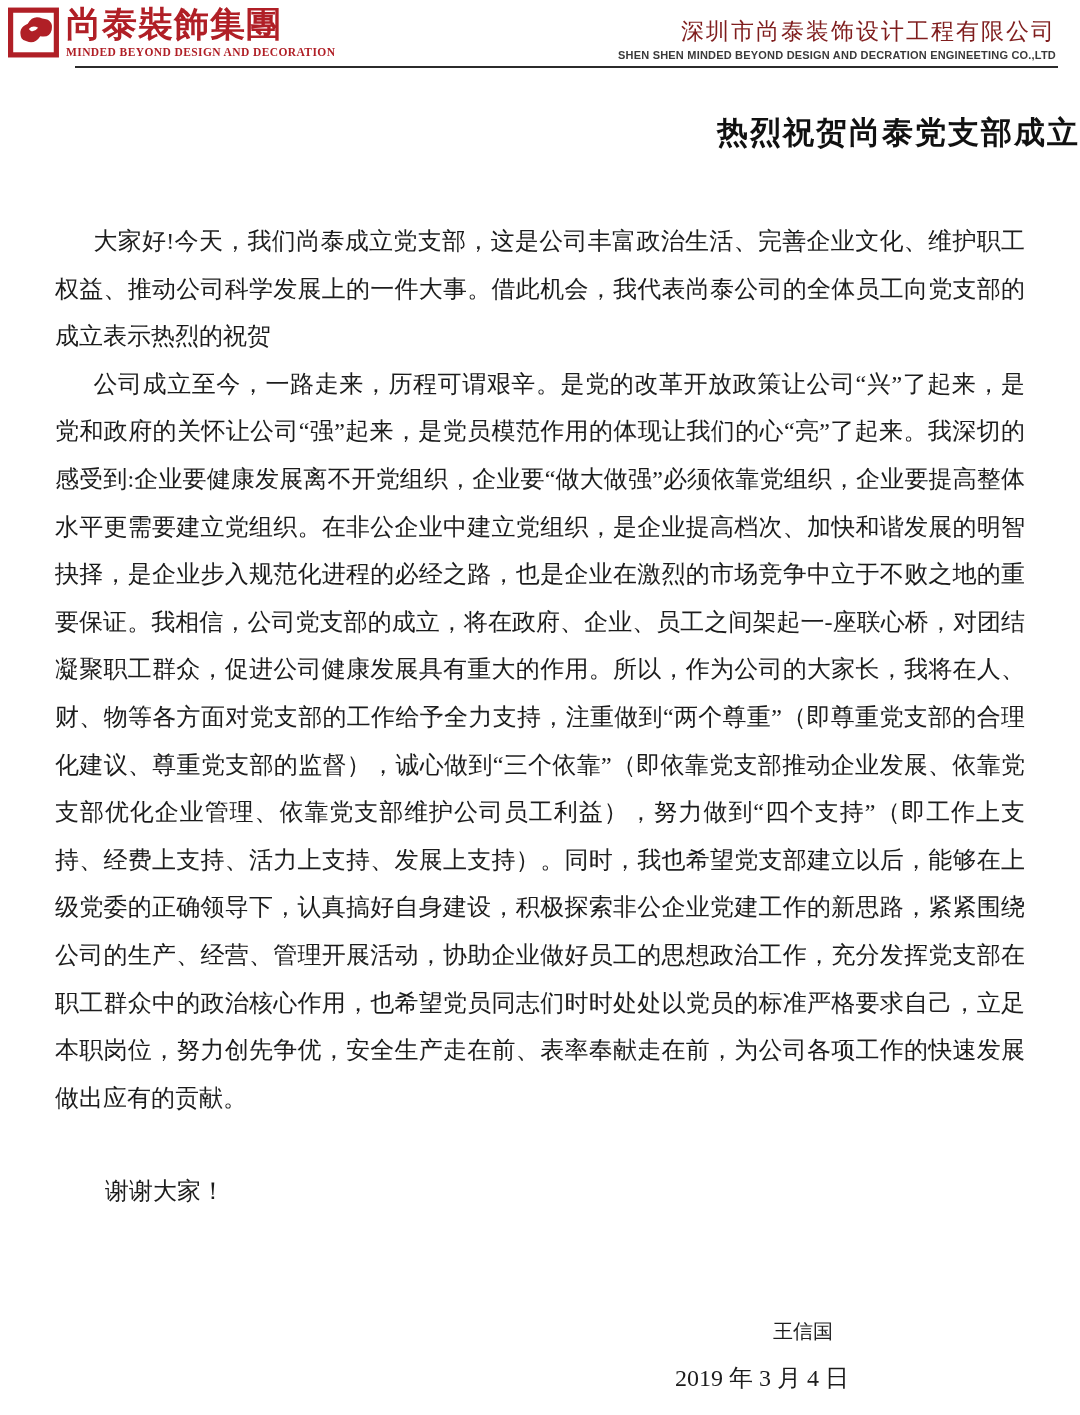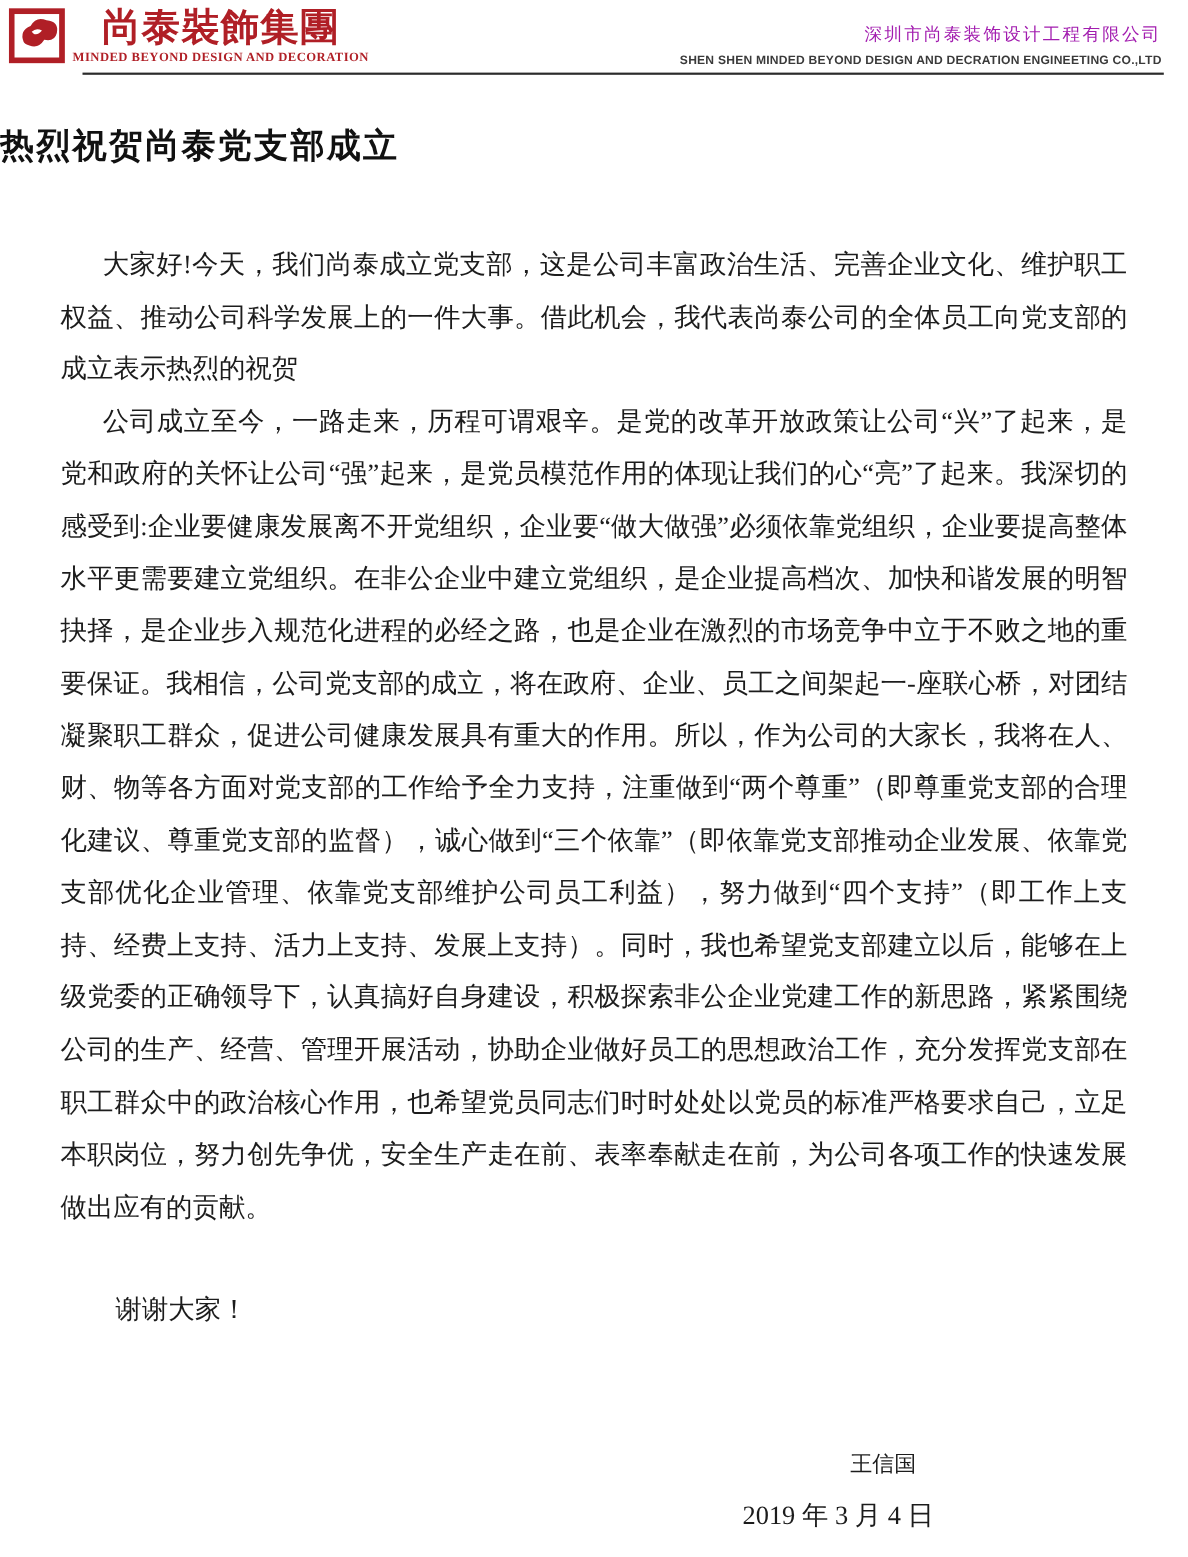--- a/index.html
+++ b/index.html
@@ -33,40 +33,39 @@
     margin-right: 6px;
   }
   .logo-text { display: flex; flex-direction: column; }
   .brand-cn {
     font-size: 35px;
     font-weight: bold;
     color: #b01f26;
     line-height: 38px;
     letter-spacing: 1px;
     font-family: "Liberation Serif", "DejaVu Serif", serif;
-    text-align: center;
   }
   .brand-en {
     font-size: 11.5px;
     font-weight: bold;
     color: #b01f26;
     letter-spacing: 0.4px;
     margin-top: 2px;
     font-family: "Liberation Serif", "DejaVu Serif", serif;
     white-space: nowrap;
   }
   .company-block {
     position: absolute;
     right: 24px;
     top: 18px;
     text-align: right;
   }
   .company-cn {
-    font-size: 16px;
-    color: #a21caf;
+    font-size: 23px;
+    color: #7f1d1d;
     letter-spacing: 2px;
     line-height: 28px;
   }
   .company-en {
     font-size: 11px;
     font-weight: bold;
     color: #3a3a3a;
     letter-spacing: 0.2px;
     margin-top: 3px;
     font-family: "Liberation Sans", sans-serif;
@@ -75,21 +74,21 @@
   .header-rule {
     position: absolute;
     left: 75px;
     right: 22px;
     top: 66px;
     border-top: 2px solid #2b2b2b;
   }
   
   .doc-title {
     margin-top: 42px;
-    text-align: left;
+    text-align: right;
     font-size: 31px;
     font-weight: bold;
     letter-spacing: 2px;
     color: #111;
   }
   .letter {
     margin: 64px 55px 0 55px;
     font-size: 24px;
     line-height: 47.6px;
     text-align: justify;

